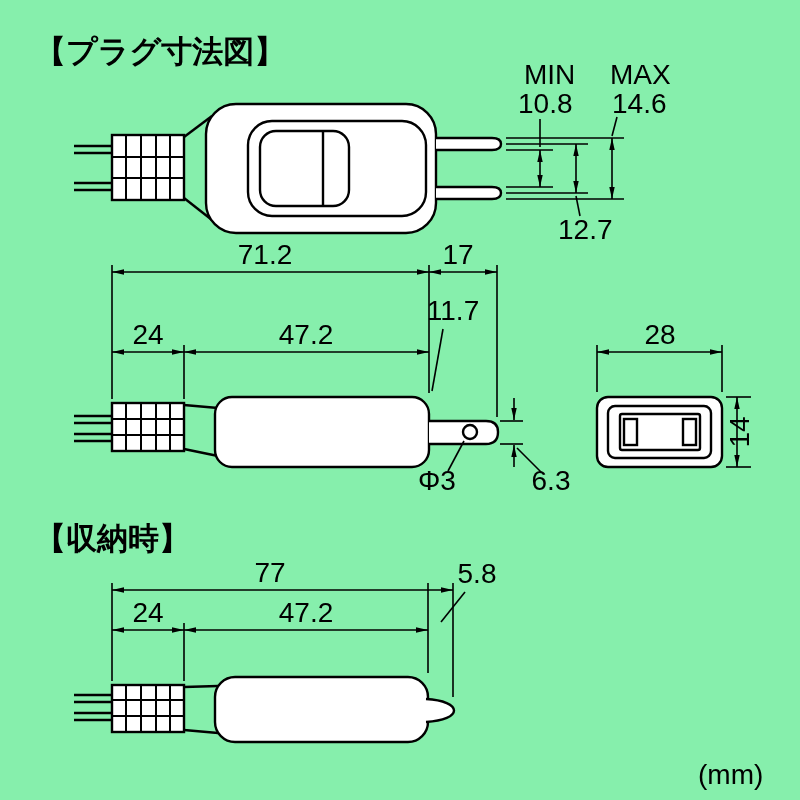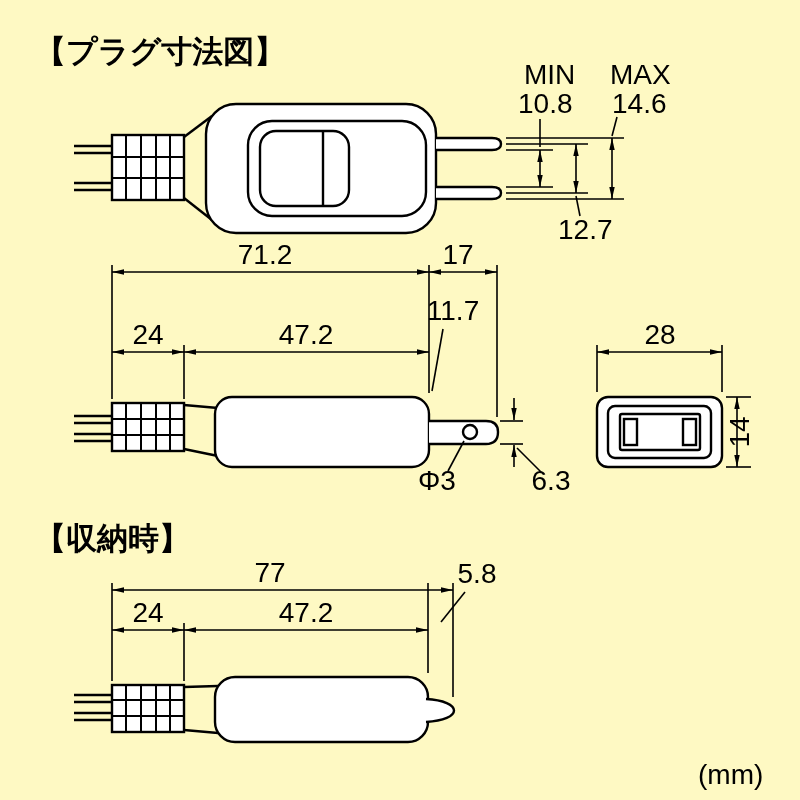--- a/index.html
+++ b/index.html
@@ -1,16 +1,16 @@
 <!DOCTYPE html>
 <html><head>
 <meta charset="utf-8">
 <style>
   html,body { margin:0; padding:0; background:#fff; }
-  .canvas { position:relative; width:800px; height:800px; background:#fef9c3; overflow:hidden; }
+  .canvas { position:relative; width:800px; height:800px; background:#86efac; overflow:hidden; }
   svg { display:block; }
   .ol  { fill:none; stroke:#000; stroke-width:2.4; }
   .olw { fill:#fff; stroke:#000; stroke-width:2.4; }
   .g2  { fill:none; stroke:#000; stroke-width:2; }
   .dl  { fill:none; stroke:#000; stroke-width:1.6; }
   .dt  { font-family:"Liberation Sans", sans-serif; font-size:28px; fill:#000; }
   .tt  { font-family:"Liberation Sans", sans-serif; font-size:31px; font-weight:700; fill:#000; }
 </style>
 </head>
 <body>

